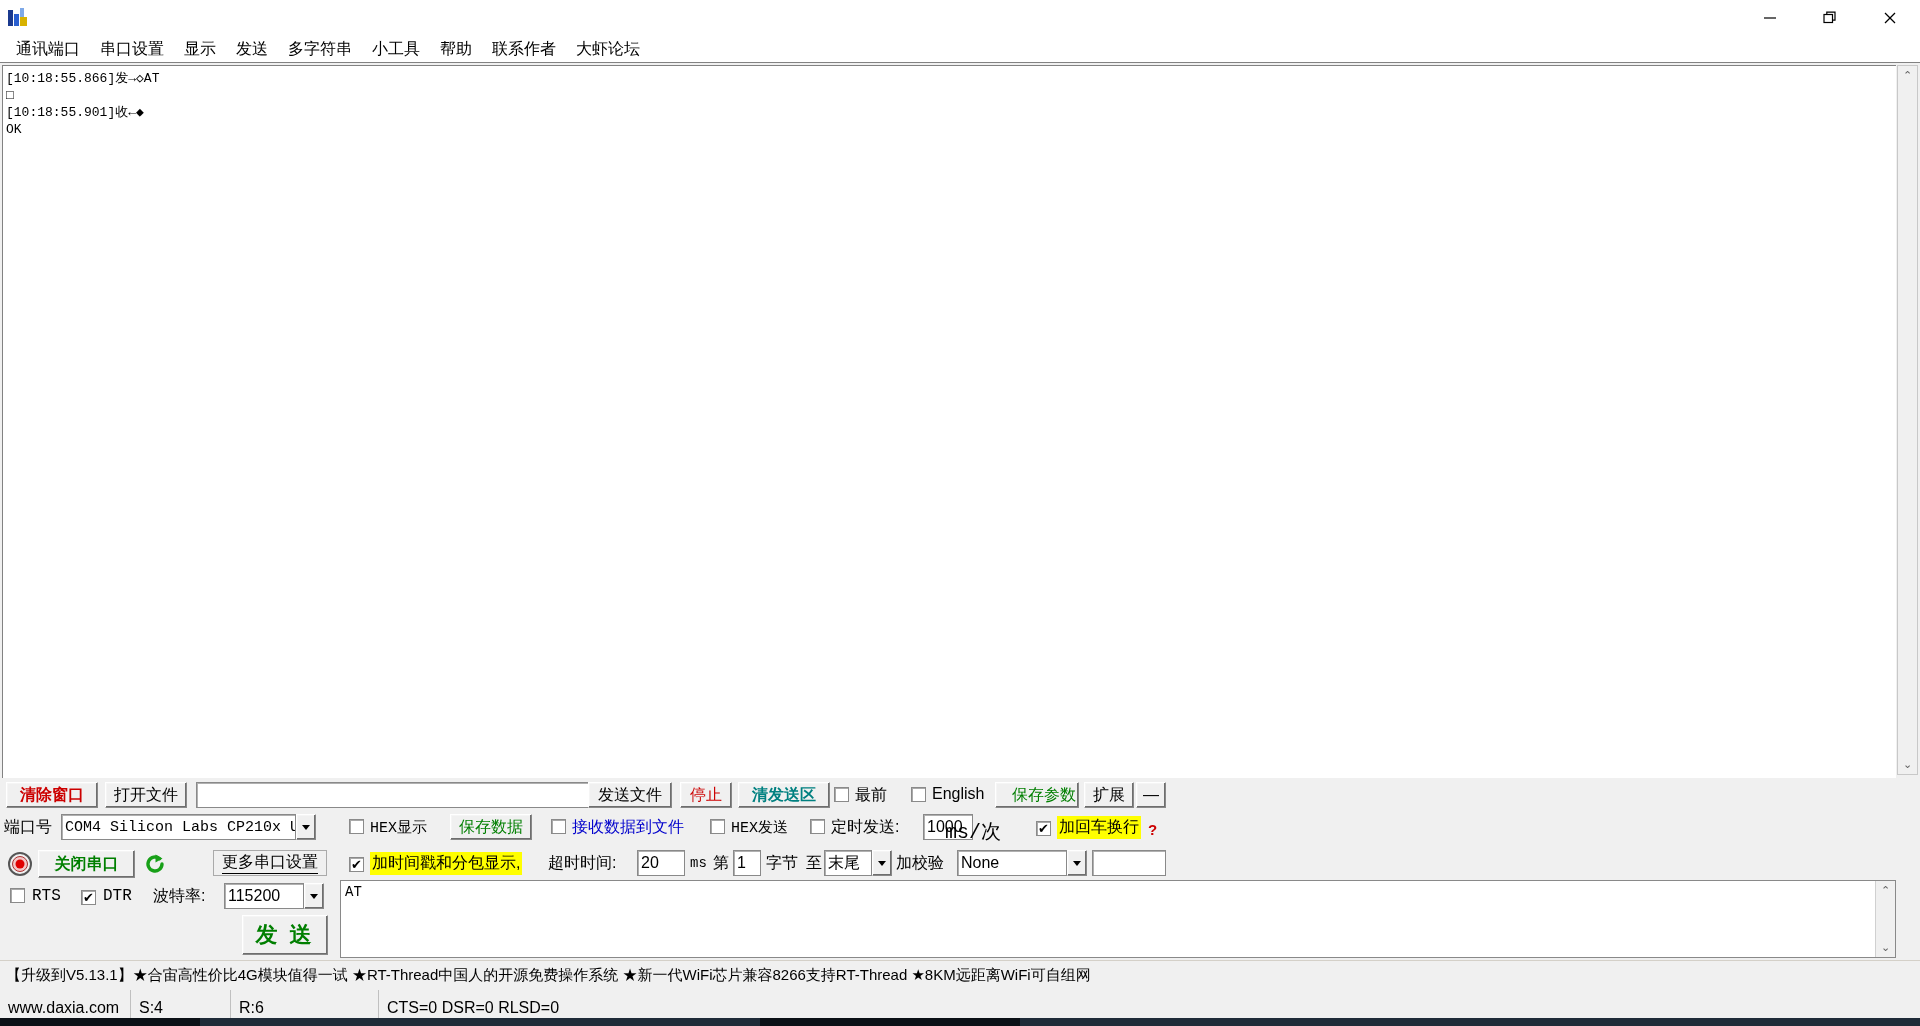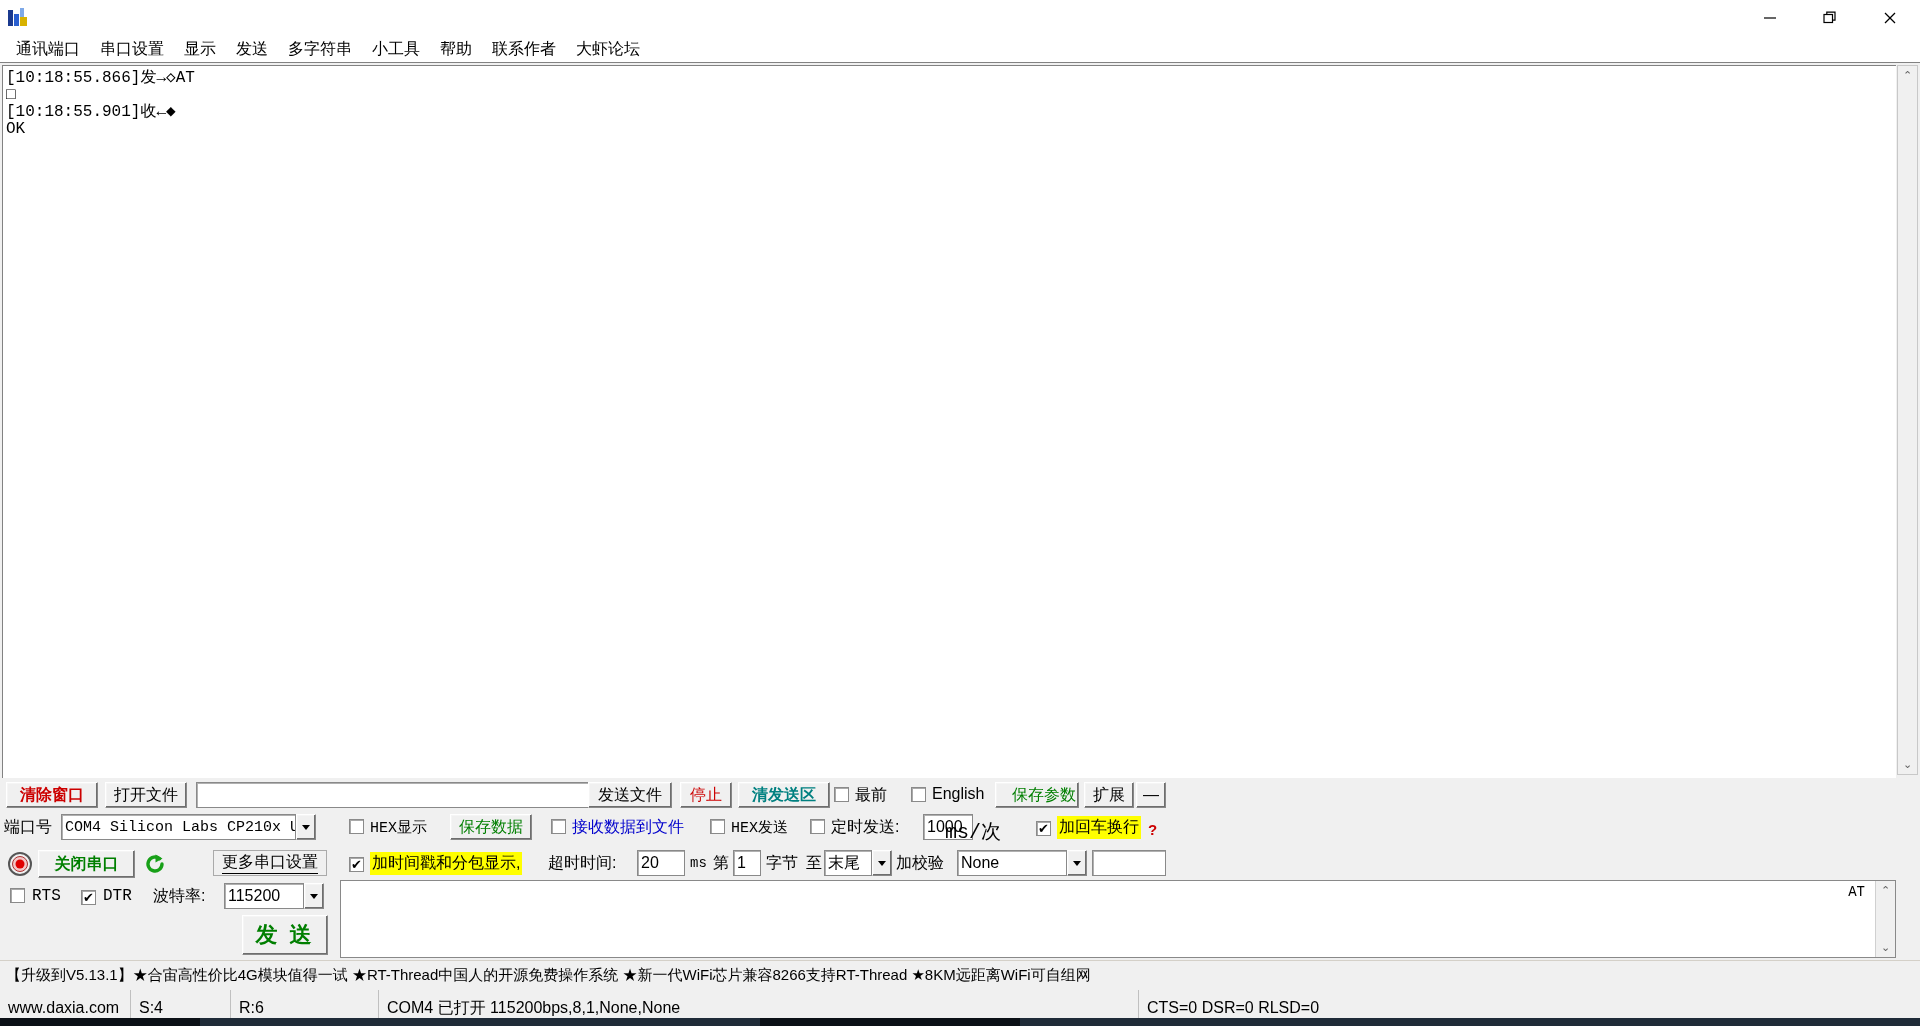--- a/index.html
+++ b/index.html
@@ -51,21 +51,21 @@
   #recv-wrap {
     position:absolute; left:0; top:62px; width:1920px; height:716px;
     background:#f0f0f0;
     border-top: 1px solid #828282;
   }
   #recv-area {
     position:absolute; left:2px; top:2px; width:1894px; height:793px;
     background:#ffffff; border:1px solid #828282; border-right:none;
     overflow:hidden;
     font-family:"Liberation Mono","DejaVu Sans Mono",monospace;
-    font-size:16px; line-height:17px; color:#000;
+    font-size:13px; line-height:17px; color:#000;
     padding: 4px 3px;
     white-space: pre;
   }
   #recv-scroll {
     position:absolute; right:2px; top:2px; width:21px; height:710px;
     background:#f0f0f0; border:1px solid #c8c8c8;
     display:flex; flex-direction:column; justify-content:space-between;
   }
   .sb-arrow {
     height:19px; display:flex; align-items:center; justify-content:center;
@@ -331,37 +331,36 @@
   <div class="txtbox abs" style="left:224px; top:1px; width:80px; height:26px; font-size:16px;">115200</div>
   <div class="ddbtn abs" style="left:304px; top:1px; height:26px;">
       <i></i>
     </div>
 </div>
 
 <div class="panel abs" style="left:0; top:912px; width:345px; height:48px;">
   <div class="btn abs" style="left:242px; top:3px; width:86px; height:40px; color:#007f00; font-weight:bold; font-size:22px; letter-spacing:3px;">发 送</div>
 </div>
 
-<div class="abs" style="left:340px; top:880px; width:1556px; height:78px; background:#ffffff; border:1px solid #898989;text-align:right;">
+<div class="abs" style="left:340px; top:880px; width:1556px; height:78px; background:#ffffff; border:1px solid #898989;">
   <div class="abs mono" style="left:4px; top:3px; width:1520px; height:70px; font-size:14px; color:#000; white-space:pre;">AT</div>
   <div class="abs" style="right:0; top:0; width:20px; height:76px; background:#f0f0f0; border-left:1px solid #d0d0d0;
                           display:flex; flex-direction:column; justify-content:space-between;">
     <div class="sb-arrow">⌃</div>
     <div class="sb-arrow">⌄</div>
   </div>
 </div>
 
 <div id="banner">
   <div class="inner">【升级到V5.13.1】★合宙高性价比4G模块值得一试  ★RT-Thread中国人的开源免费操作系统  ★新一代WiFi芯片兼容8266支持RT-Thread  ★8KM远距离WiFi可自组网</div>
 </div>
 
 <div id="statusbar">
   <div class="status-cell" style="width:130px; border-left:none;">www.daxia.com</div>
   <div class="status-cell" style="width:100px;">S:4</div>
   <div class="status-cell" style="width:148px;">R:6</div>
-  <div class="status-cell" style="width:760px;">COM4 已打开  115200bps,8,1,None,None</div>
   <div class="status-cell" style="flex:1;">CTS=0 DSR=0 RLSD=0</div>
 </div>
 
 <div id="taskbar-hint">
   <span class="seg1"></span>
     <span class="seg2"></span>
 </div>
 
 </body></html>

